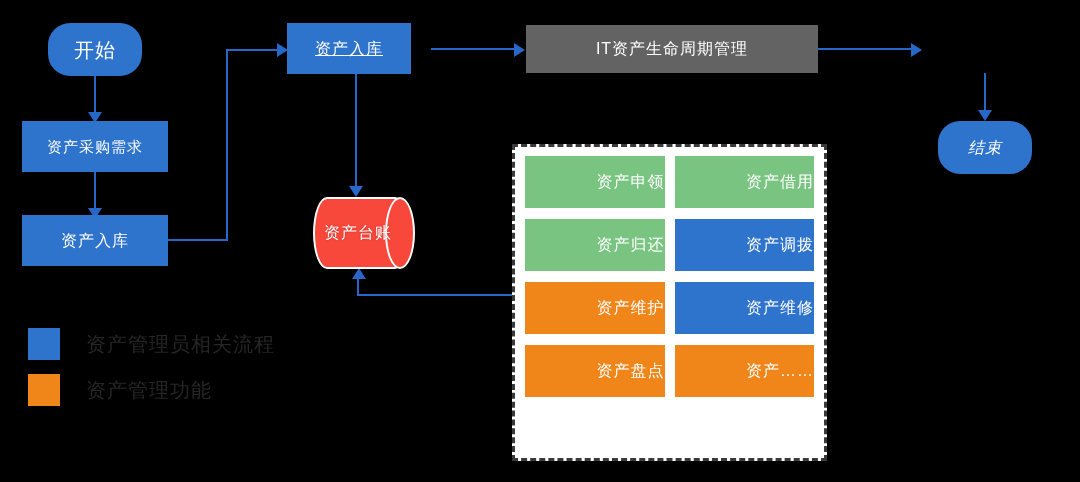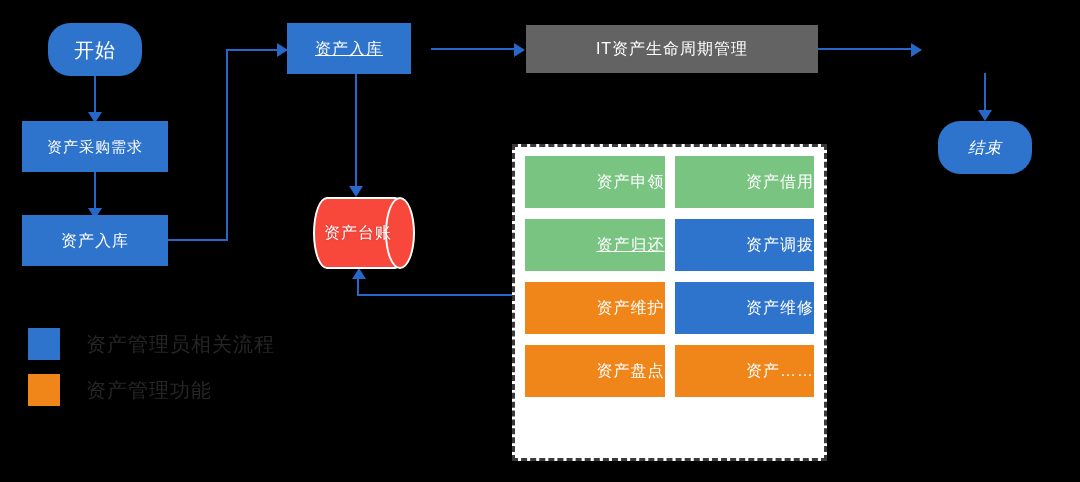--- a/index.html
+++ b/index.html
@@ -191,21 +191,21 @@
   </div>
 
   <div id="func-group">
     <div id="func-grid">
         <div class="func-cell" style="background: rgb(122, 196, 130);">
           <span>资产申领</span>
         </div>
         <div class="func-cell" style="background: rgb(122, 196, 130);">
           <span>资产借用</span>
         </div>
-        <div class="func-cell" style="background: rgb(122, 196, 130); text-decoration: underline;">
+        <div class="func-cell" style="background: rgb(122, 196, 130);">
           <span>资产归还</span>
         </div>
         <div class="func-cell" style="background: rgb(46, 115, 204);">
           <span>资产调拨</span>
         </div>
         <div class="func-cell" style="background: rgb(240, 133, 25);">
           <span>资产维护</span>
         </div>
         <div class="func-cell" style="background: rgb(46, 115, 204);">
           <span>资产维修</span>

